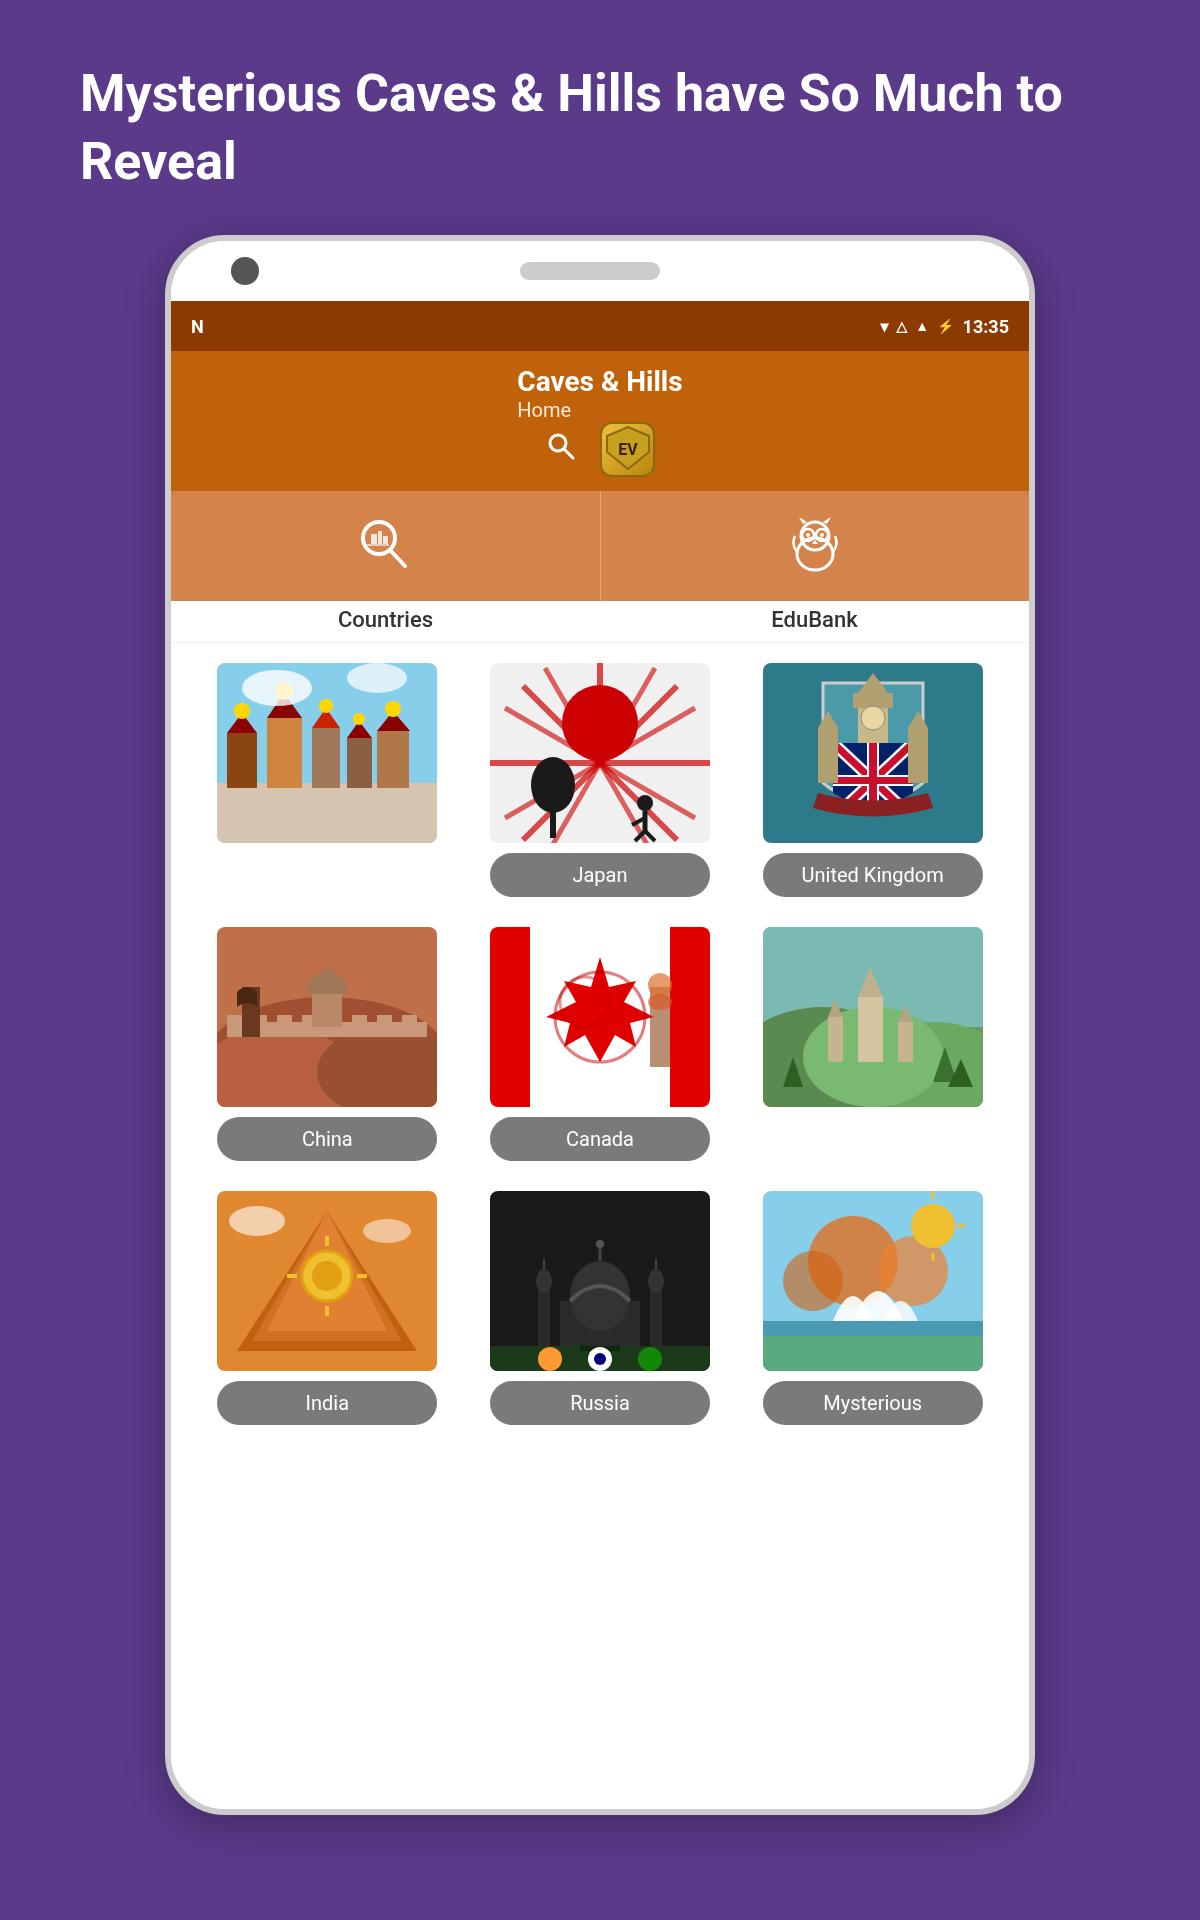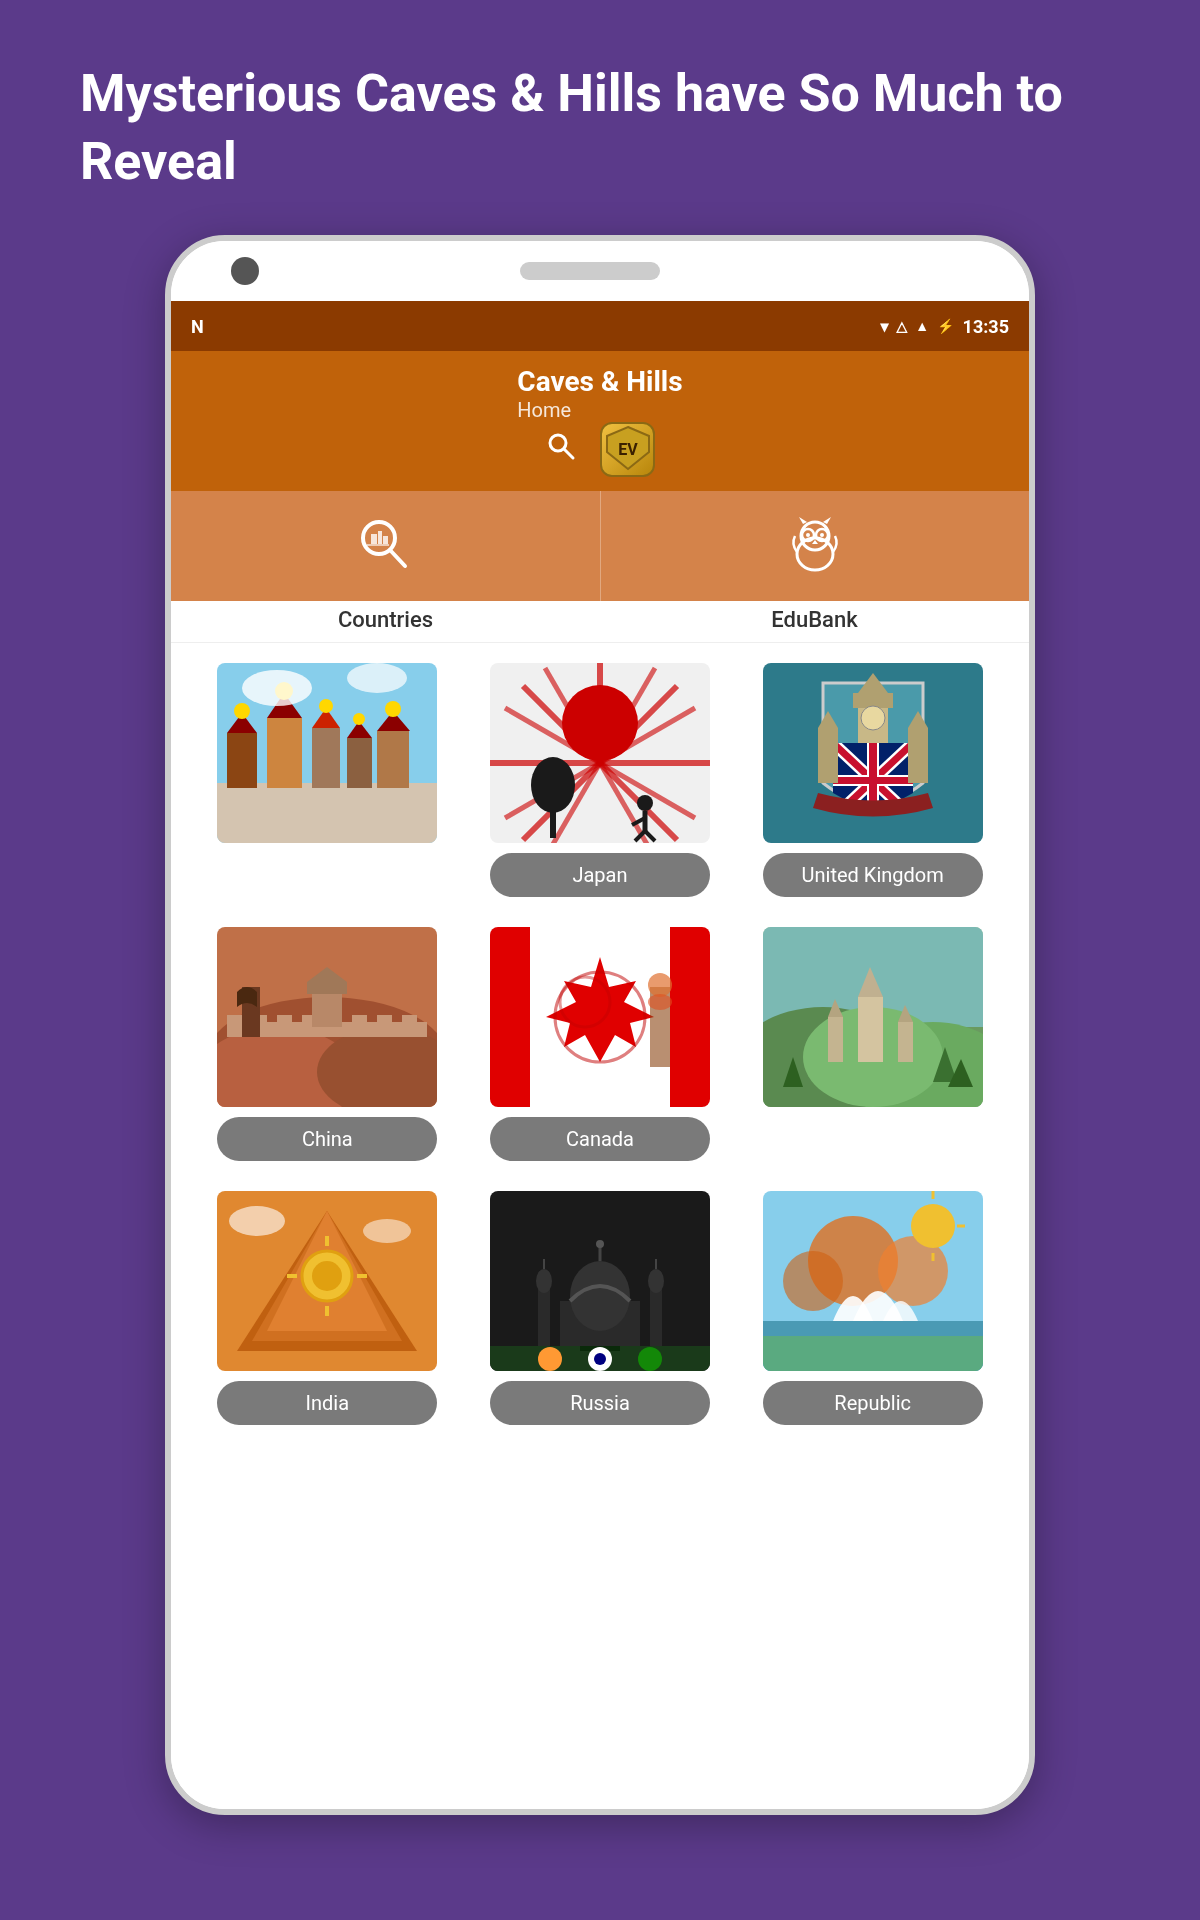--- a/index.html
+++ b/index.html
@@ -584,18 +584,18 @@
             <path d="M70,130 Q90,80 110,130" fill="white" opacity="0.9"></path>
             <path d="M90,130 Q115,70 140,130" fill="white" opacity="0.9"></path>
             <path d="M120,130 Q138,90 155,130" fill="white" opacity="0.8"></path>
 
             <circle cx="170" cy="35" r="22" fill="#f0c030"></circle>
             <line x1="170" y1="8" x2="170" y2="0" stroke="#f0c030" stroke-width="3"></line>
             <line x1="194" y1="35" x2="202" y2="35" stroke="#f0c030" stroke-width="3"></line>
             <line x1="170" y1="62" x2="170" y2="70" stroke="#f0c030" stroke-width="3"></line>
           </svg>
         </div>
-        <div class="country-label">Republic</div>
+        <div class="country-label">Mysterious</div>
       </div>
     </div>
 
   </div>
 </div>
 
 </body></html>

